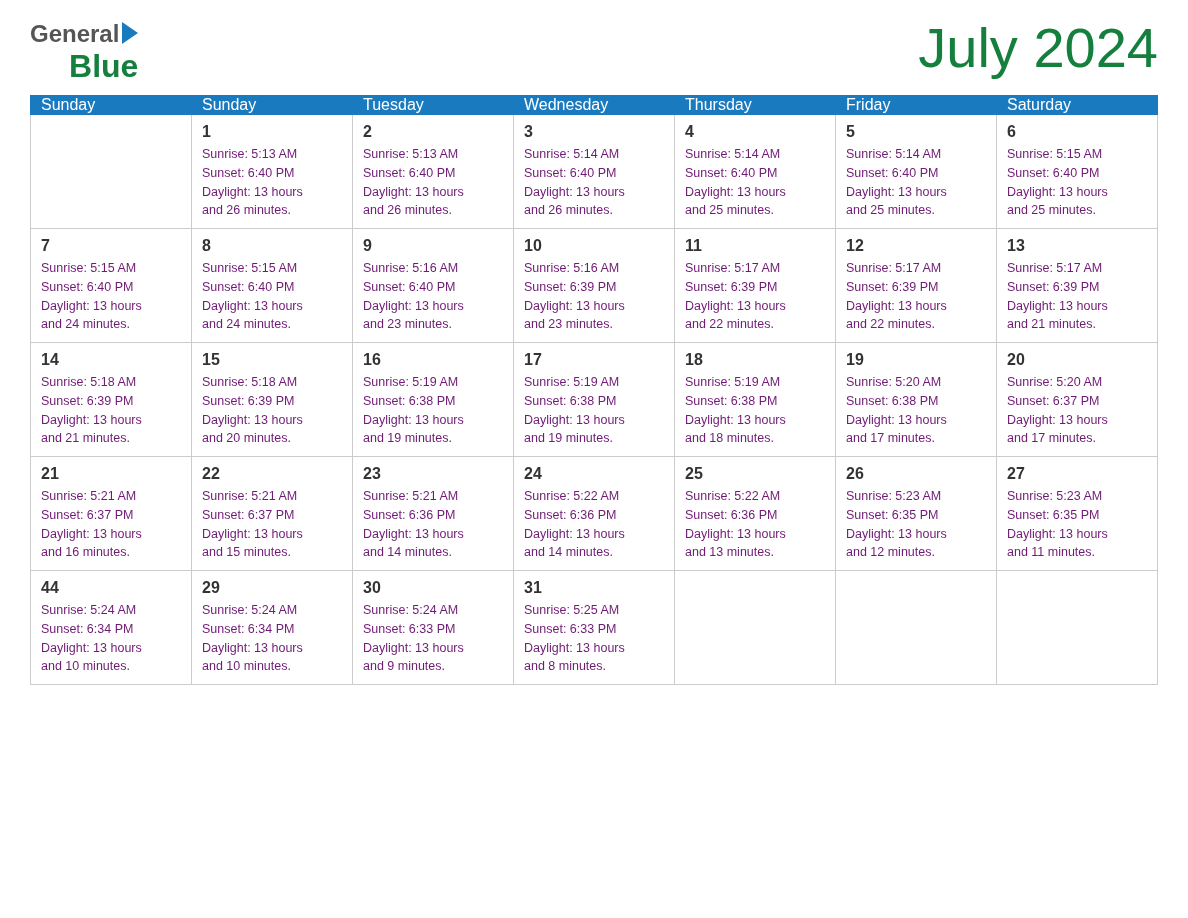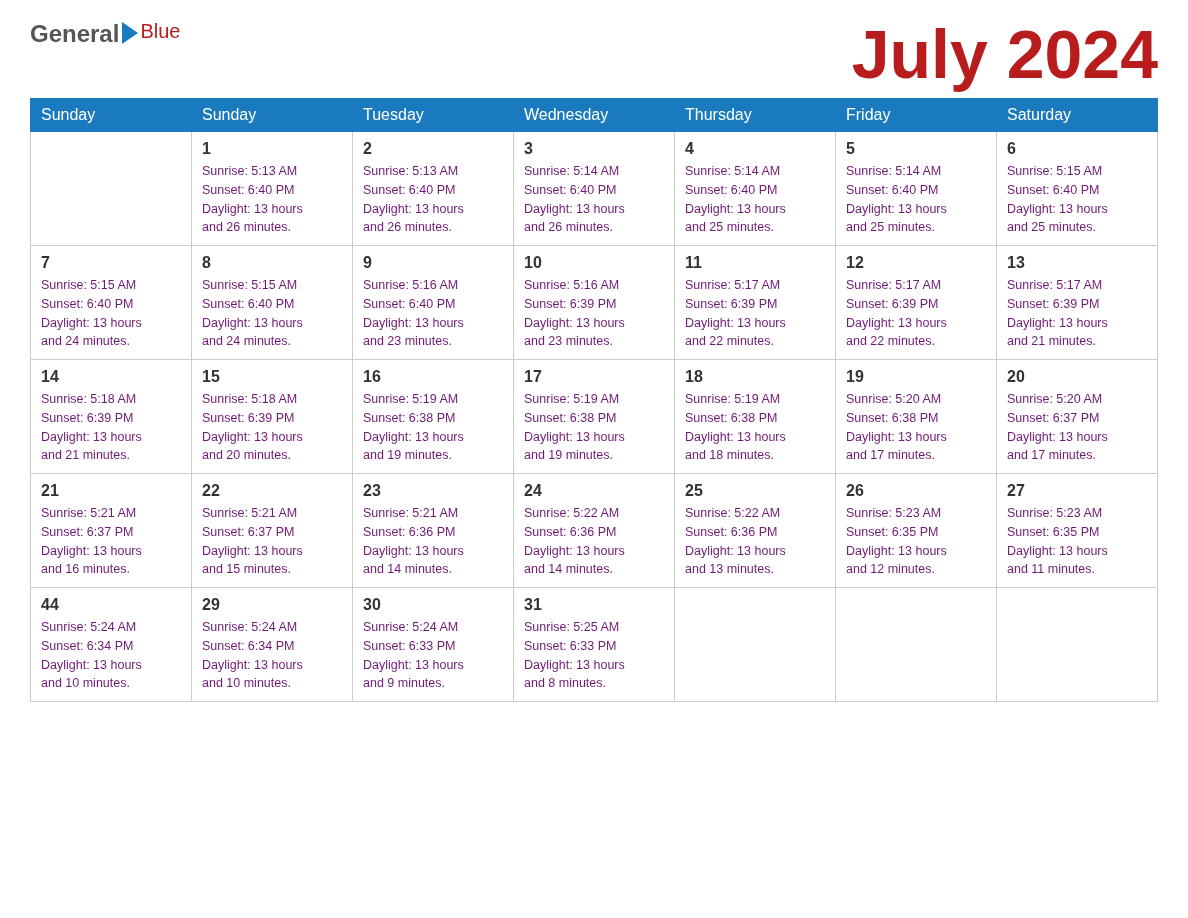--- a/index.html
+++ b/index.html
@@ -13,41 +13,41 @@
     .header {
       display: flex;
       justify-content: space-between;
       align-items: flex-start;
       margin-bottom: 10px;
     }
     .title-block {
       text-align: right;
     }
     .month-title {
-      font-size: 68px;
-      font-weight: bold;
-      color: #b91c1c;
+      font-size: 56px;
+      font-weight: normal;
+      color: #15803d;
       line-height: 1;
     }
     .location-title {
       font-size: 20px;
       color: #333;
       margin-top: 4px;
     }
     .calendar {
       width: 100%;
       border-collapse: collapse;
       margin-top: 8px;
     }
     .calendar th {
       background-color: #1a7abf;
       color: #fff;
       font-size: 16px;
       font-weight: normal;
-      padding: 7px 10px;
+      padding: 0 10px;
       text-align: left;
       border: 1px solid #1a7abf;
     }
     .calendar td {
       border: 1px solid #ccc;
       vertical-align: top;
       padding: 8px 10px;
       width: calc(100% / 7);
       min-height: 110px;
     }
@@ -62,44 +62,45 @@
       font-size: 12.5px;
       color: #701a75;
       line-height: 1.5;
     }
     .empty-cell {
       background: #fff;
     }
     
     .logo-container {
       display: flex;
-      flex-direction: row;
+      flex-direction: column;
+      align-items: flex-end;
     }
     .logo-line1 {
       display: flex;
       align-items: center;
     }
     .logo-eneral {
       font-size: 24px;
       font-weight: bold;
       color: #555;
     }
     .logo-triangle {
       width: 0;
       height: 0;
       border-left: 16px solid #1a7abf;
       border-top: 11px solid transparent;
       border-bottom: 11px solid transparent;
       margin-left: 3px;
       margin-top: -2px;
     }
     .logo-line2 {
-      font-size: 20px;
-      font-weight: normal;
-      color: #b91c1c;
+      font-size: 32px;
+      font-weight: bold;
+      color: #15803d;
       margin-left: 2px;
     }
   </style>
 </head>
 <body>
 
 <div class="header">
   <div class="logo-container">
     <div class="logo-line1">
       <span class="logo-eneral">General</span>

